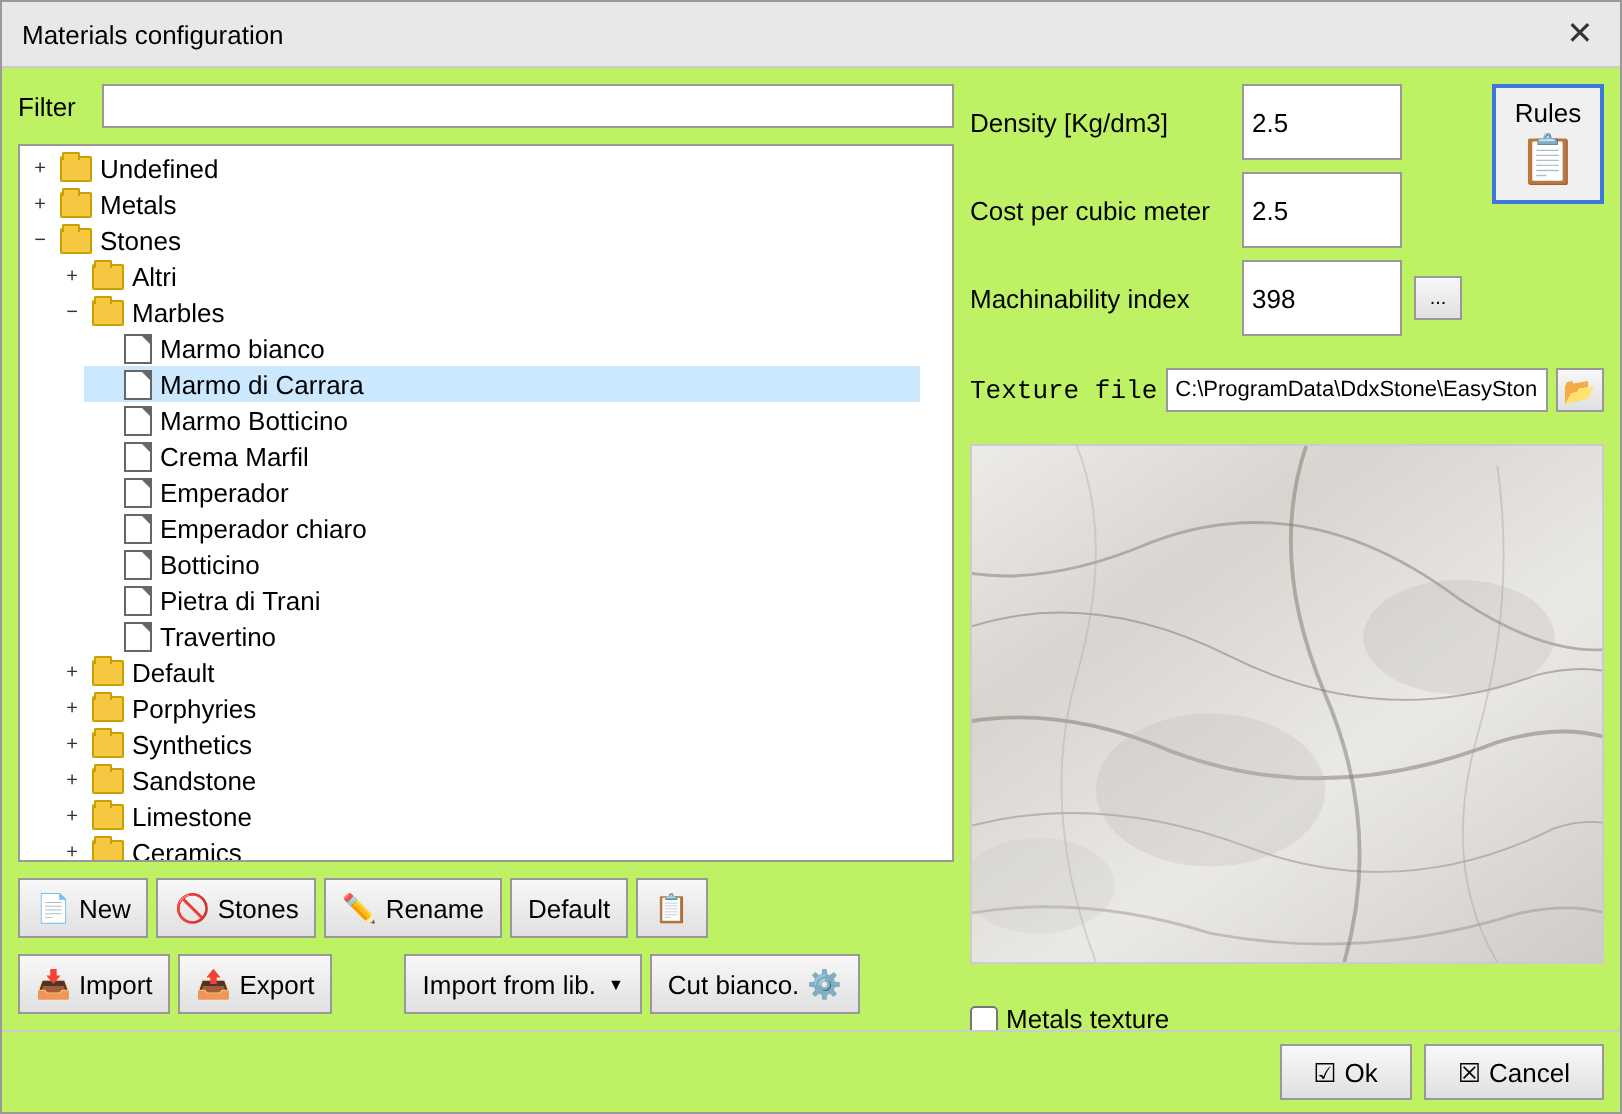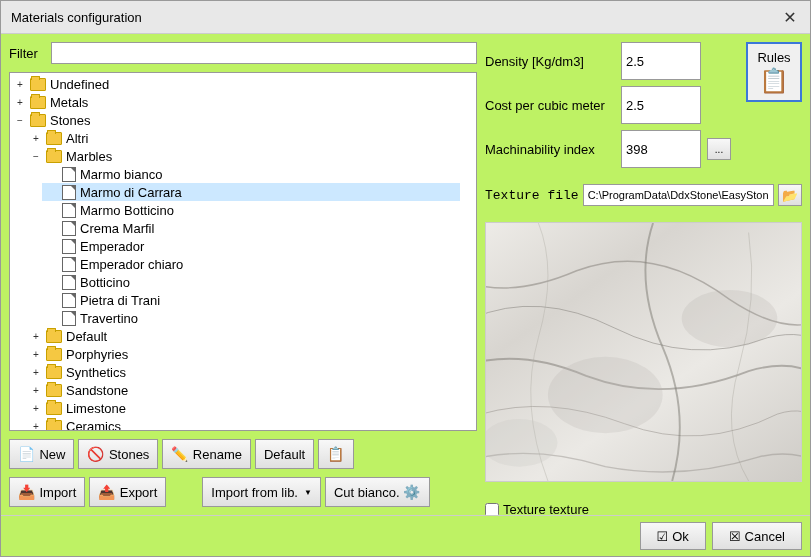--- a/index.html
+++ b/index.html
@@ -296,21 +296,21 @@
           <path d="M 300 10 Q 310 80 290 150 Q 270 220 300 270" stroke="#9a9890" stroke-width="1" fill="none" opacity="0.35"></path>
 
           <ellipse cx="150" cy="180" rx="60" ry="40" fill="#b8b5b0" opacity="0.25"></ellipse>
           <ellipse cx="280" cy="100" rx="50" ry="30" fill="#a8a5a0" opacity="0.2"></ellipse>
           <ellipse cx="60" cy="230" rx="40" ry="25" fill="#c0bdb8" opacity="0.2"></ellipse>
         </svg>
       </div>
 
       <div class="attach-row">
         <input type="checkbox" class="checkbox" style="">
-        <span>Texture texture</span>
+        <span>Metals texture</span>
       </div>
     </div>
   </div>
 
   <div class="dialog-footer">
     <button class="footer-btn">
       <span>☑</span>
       <span>Ok</span>
     </button>
     <button class="footer-btn">

